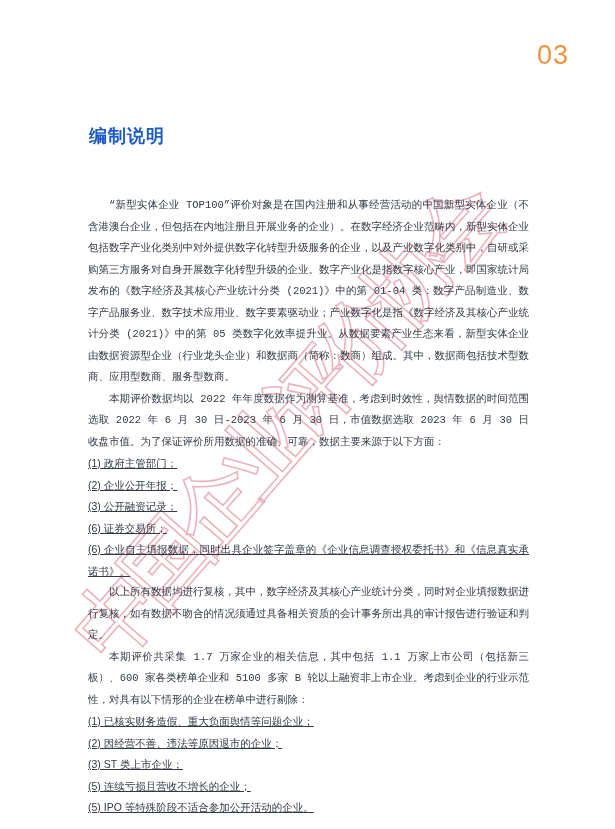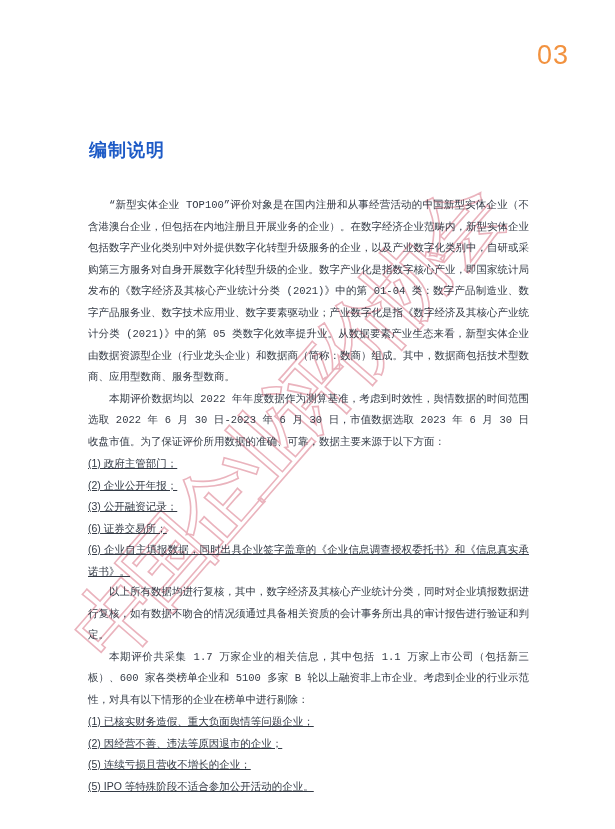--- a/index.html
+++ b/index.html
@@ -32,21 +32,21 @@
     top: 40px;
     right: 46px;
     font-size: 27px;
     font-weight: 400;
     color: #f2923f;
     letter-spacing: 1px;
   }
   .doc-title {
     position: absolute;
     left: 89px;
-    top: 138px;
+    top: 124px;
     margin: 0;
     font-size: 18px;
     font-weight: 700;
     color: #1d5ac6;
     letter-spacing: 1px;
   }
   .doc-body {
     position: absolute;
     left: 88px;
     top: 195px;
@@ -87,18 +87,19 @@
       <p class="list-item">(6) 企业自主填报数据，同时出具企业签字盖章的《企业信息调查授权委托书》和《信息真实承诺书》。</p>
     </div>
 
     <p class="para">以上所有数据均进行复核，其中，数字经济及其核心产业统计分类，同时对企业填报数据进行复核，如有数据不吻合的情况须通过具备相关资质的会计事务所出具的审计报告进行验证和判定。</p>
 
     <p class="para">本期评价共采集 1.7 万家企业的相关信息，其中包括 1.1 万家上市公司（包括新三板）、600 家各类榜单企业和 5100 多家 B 轮以上融资非上市企业。考虑到企业的行业示范性，对具有以下情形的企业在榜单中进行剔除：</p>
 
     <div>
       <p class="list-item">(1) 已核实财务造假、重大负面舆情等问题企业；</p>
       <p class="list-item">(2) 因经营不善、违法等原因退市的企业；</p>
+      <p class="list-item">(3) ST 类上市企业；</p>
       <p class="list-item">(5) 连续亏损且营收不增长的企业；</p>
       <p class="list-item">(5) IPO 等特殊阶段不适合参加公开活动的企业。</p>
     </div>
 
   </div>
 </div>
 
 </body></html>

